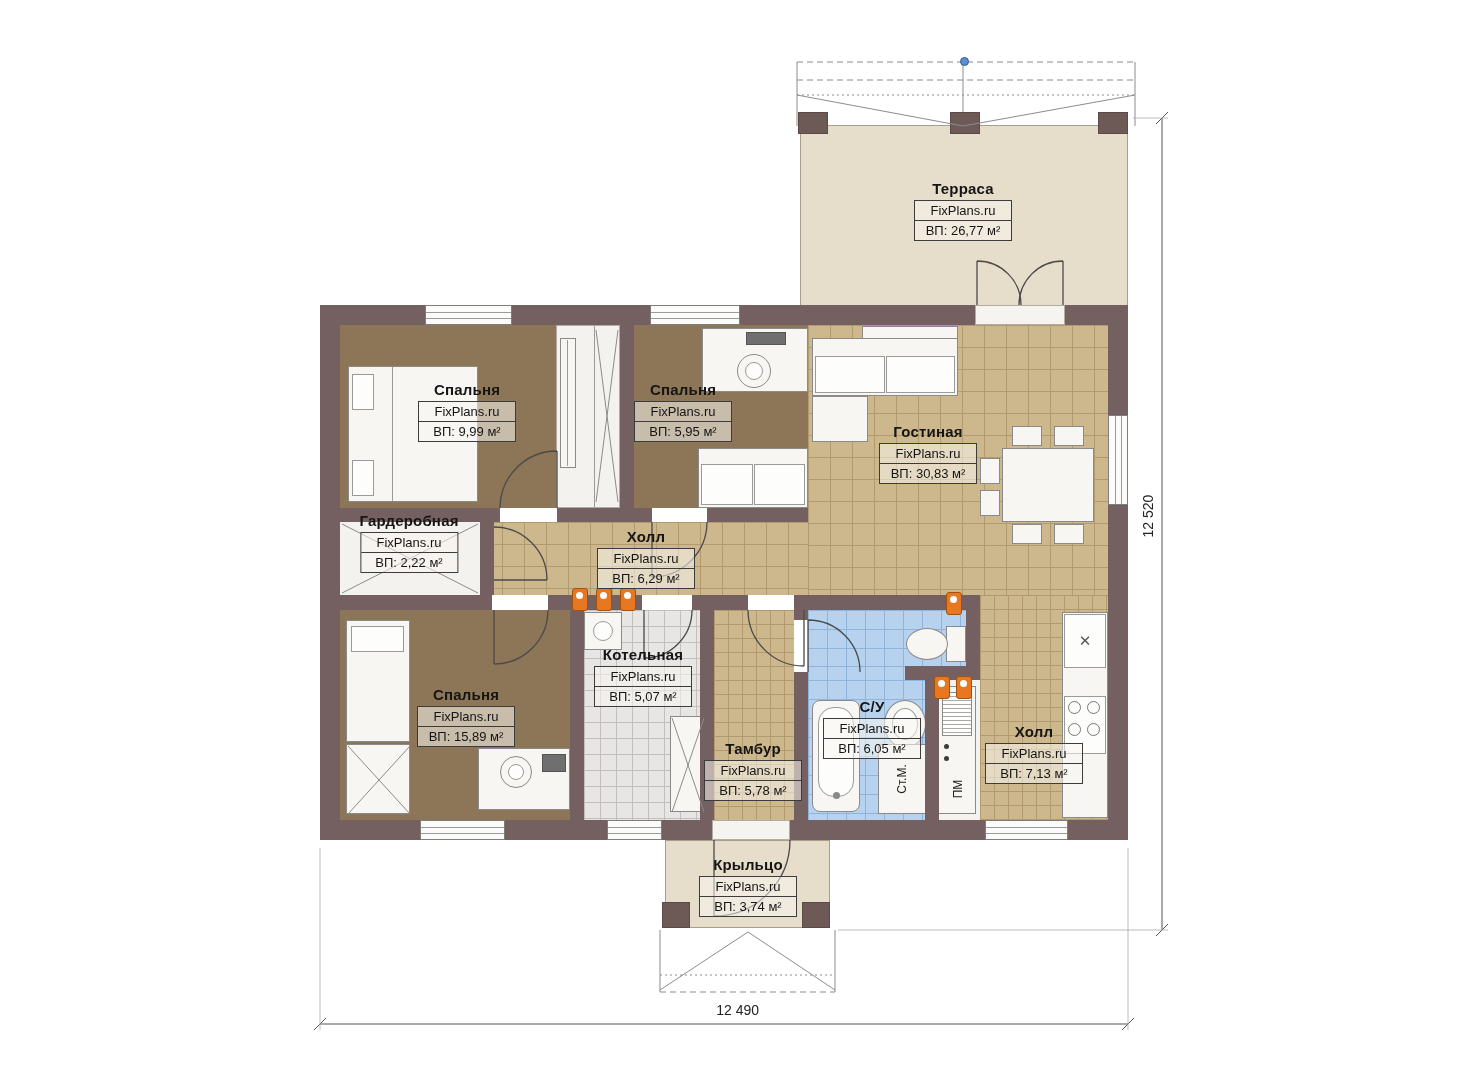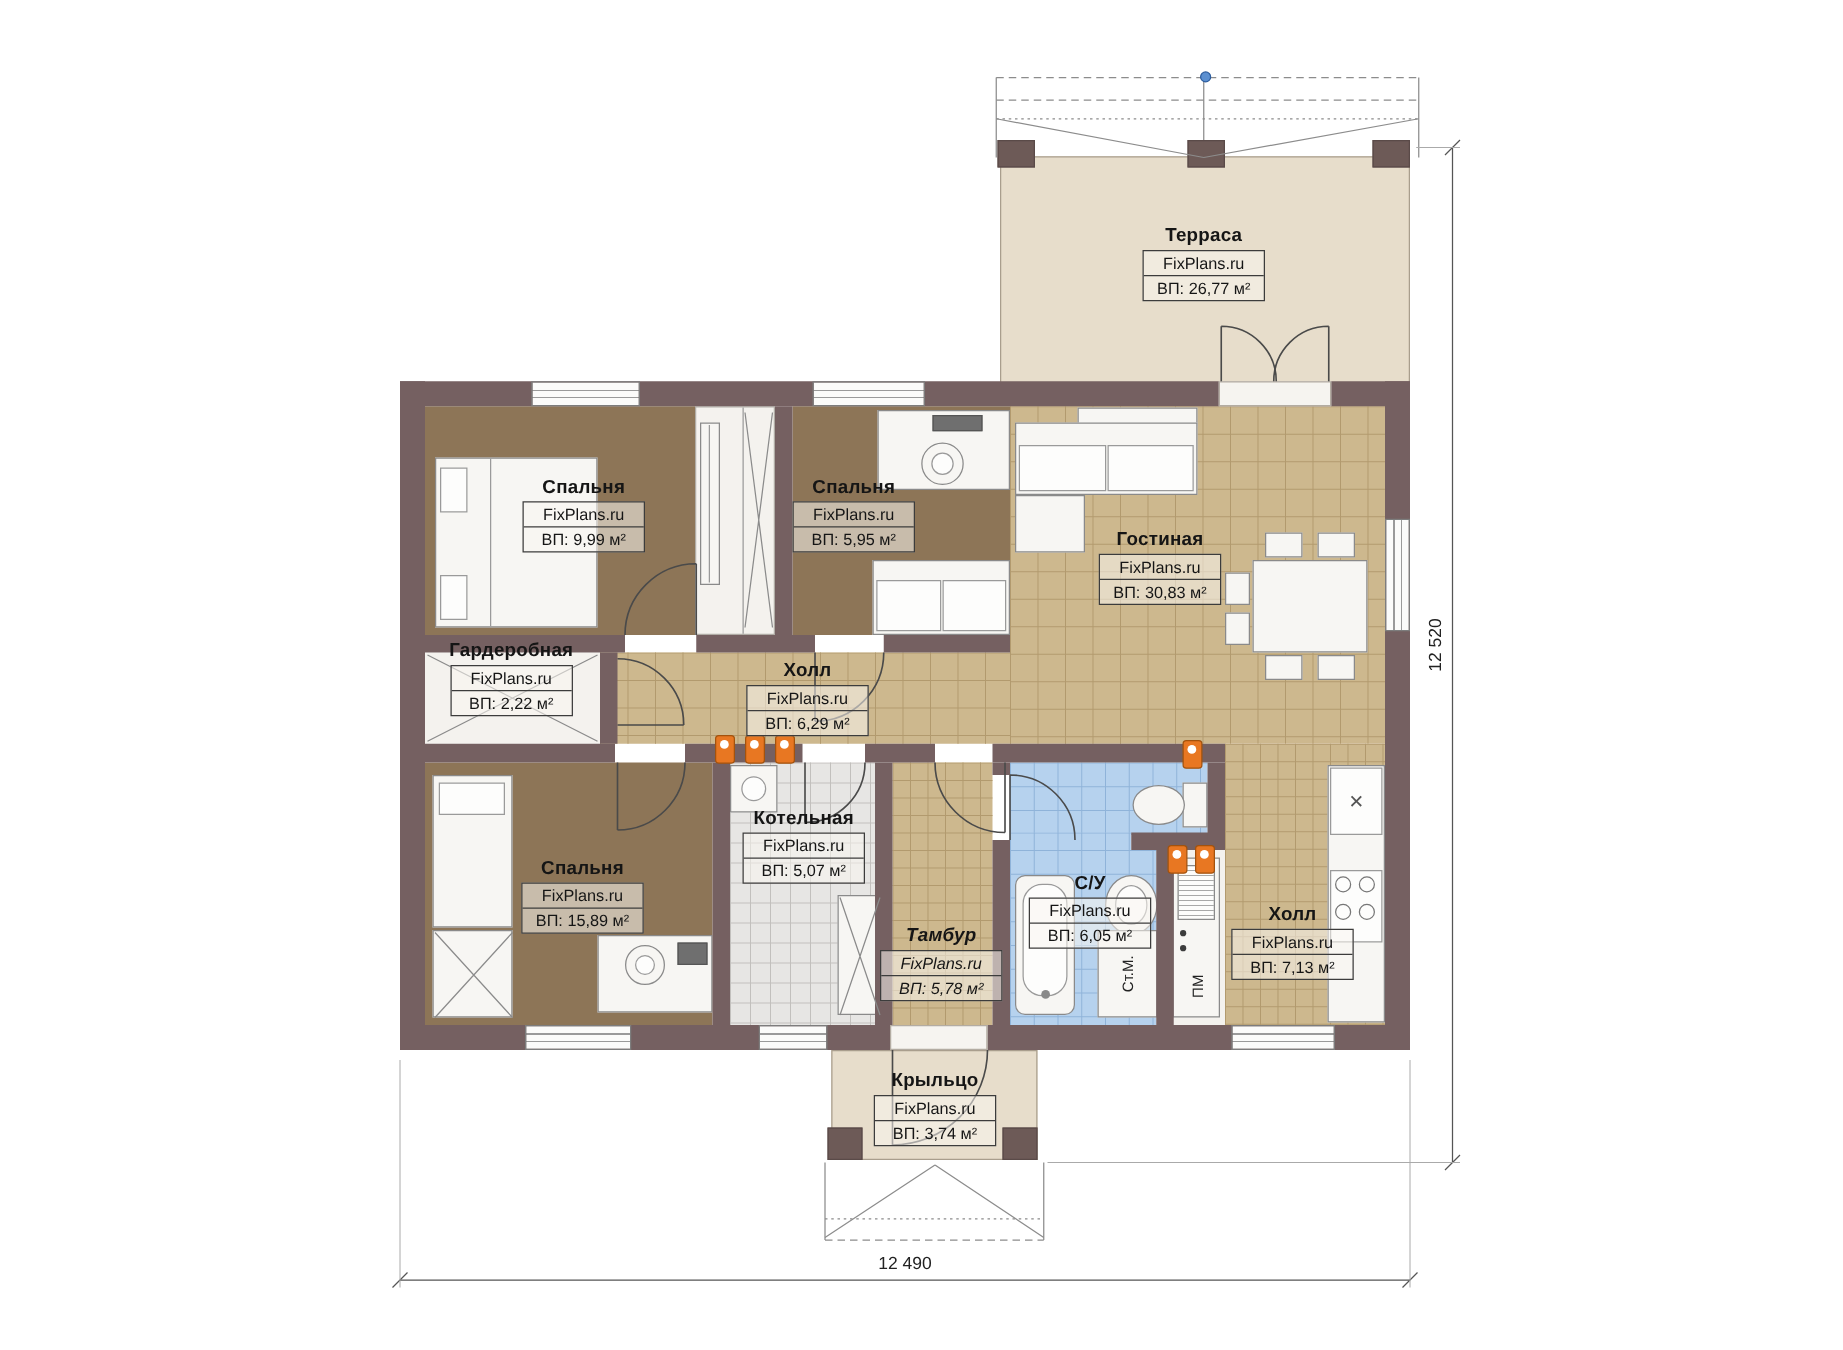--- a/index.html
+++ b/index.html
@@ -272,37 +272,37 @@
   <div class="room-label" style="left:466px;top:686px;">
     <div class="rl-name">Спальня</div>
     <div class="rl-box"><div class="rl-wm">FixPlans.ru</div>
     <div class="rl-area">ВП: 15,89 м²</div></div>
   </div>
   <div class="room-label" style="left:643px;top:646px;">
     <div class="rl-name">Котельная</div>
     <div class="rl-box"><div class="rl-wm">FixPlans.ru</div>
     <div class="rl-area">ВП: 5,07 м²</div></div>
   </div>
-  <div class="room-label" style="left:753px;top:740px;font-style:italic;">
+  <div class="room-label" style="left:753px;top:740px;">
     <div class="rl-name">Тамбур</div>
     <div class="rl-box"><div class="rl-wm">FixPlans.ru</div>
     <div class="rl-area">ВП: 5,78 м²</div></div>
   </div>
   <div class="room-label" style="left:872px;top:698px;">
     <div class="rl-name">С/У</div>
     <div class="rl-box"><div class="rl-wm">FixPlans.ru</div>
     <div class="rl-area">ВП: 6,05 м²</div></div>
   </div>
   <div class="room-label" style="left:1034px;top:723px;">
     <div class="rl-name">Холл</div>
     <div class="rl-box"><div class="rl-wm">FixPlans.ru</div>
     <div class="rl-area">ВП: 7,13 м²</div></div>
   </div>
   <div class="room-label" style="left:748px;top:856px;">
     <div class="rl-name">Крыльцо</div>
     <div class="rl-box"><div class="rl-wm">FixPlans.ru</div>
     <div class="rl-area">ВП: 3,74 м²</div></div>
   </div>
 
-  <div class="dim-text" style="left:689px;top:1002px;width:70px;text-align:center;">12 490</div>
+  <div class="dim-text" style="left:689px;top:1002px;width:70px;text-align:right;">12 490</div>
   <div class="dim-text" style="left:1112px;top:508px;width:72px;text-align:center;transform:rotate(-90deg);">12 520</div>
 
 </div>
 
 </body></html>

